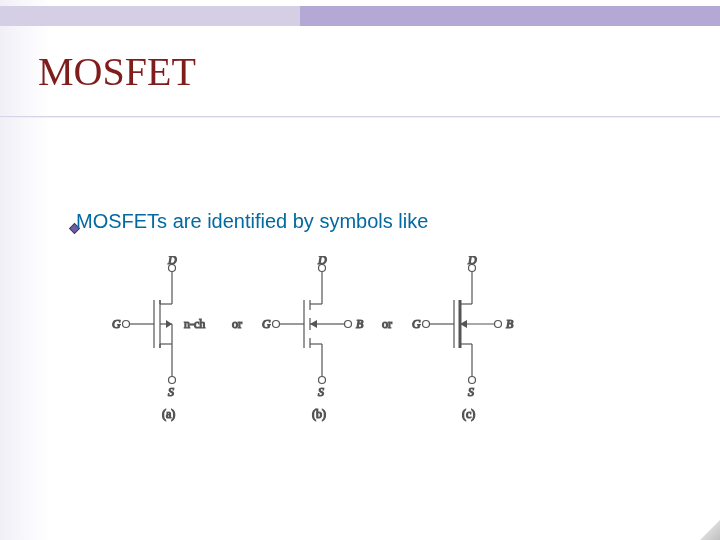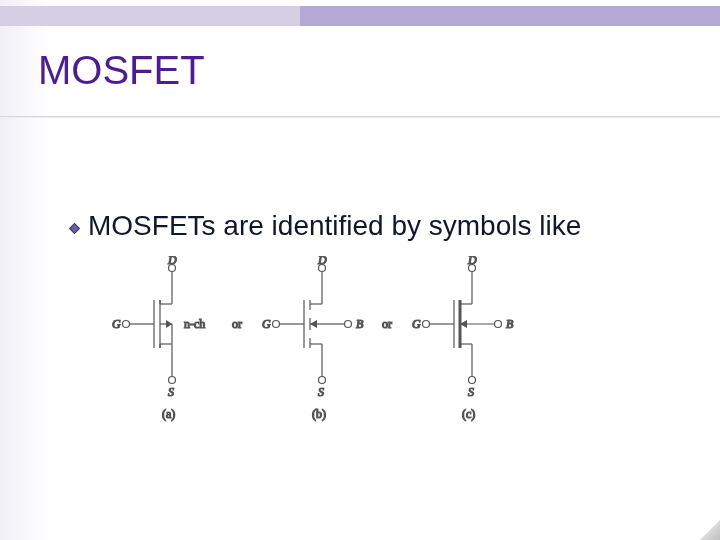--- a/index.html
+++ b/index.html
@@ -1,21 +1,21 @@
 <!DOCTYPE html>
 <html><head>
 <meta charset="utf-8">
 <style>
   html,body{margin:0;padding:0;width:720px;height:540px;background:#fff;font-family:Verdana,Geneva,sans-serif;overflow:hidden;position:relative}
   .topband{position:absolute;left:0;top:6px;width:720px;height:20px;background:#d4cfe4}
   .topband-right{position:absolute;right:0;top:6px;width:420px;height:20px;background:#b3a9d4}
-  .title{position:absolute;left:38px;top:48px;font-size:40px;color:#4c1d95;font-family:Liberation Sans, sans-serif}
+  .title{position:absolute;left:38px;top:48px;font-size:40px;color:#7f1d1d;font-family:Liberation Serif, serif}
   .thinrule{position:absolute;left:0;top:116px;width:720px;height:1px;background:#d7d2e6}
   .shadowline{position:absolute;left:0;top:117px;width:720px;height:1px;background:#efedf6}
-  .content{position:absolute;left:88px;top:210px;font-size:28px;color:#0f172a}
+  .content{position:absolute;left:76px;top:210px;font-size:20px;color:#0369a1}
   .bullet-icon{position:absolute;left:68px;top:222px;width:13px;height:13px}
   .bullet-icon svg{display:block}
   .diagram{position:absolute;left:100px;top:256px}
   .diagram svg{display:block}
   .corner-shadow{position:absolute;right:0;bottom:0;width:20px;height:20px;
     background:linear-gradient(135deg,rgba(0,0,0,0) 48%,rgba(0,0,0,0.15) 52%,rgba(0,0,0,0.25) 100%)}
   .sidefade{position:absolute;left:0;top:0;width:50px;height:540px;
     background:linear-gradient(90deg,#e8e5f1 0%,rgba(232,229,241,0) 100%);opacity:.6}
   
   .dt{font:italic 12px 'Times New Roman',serif;fill:#333}

